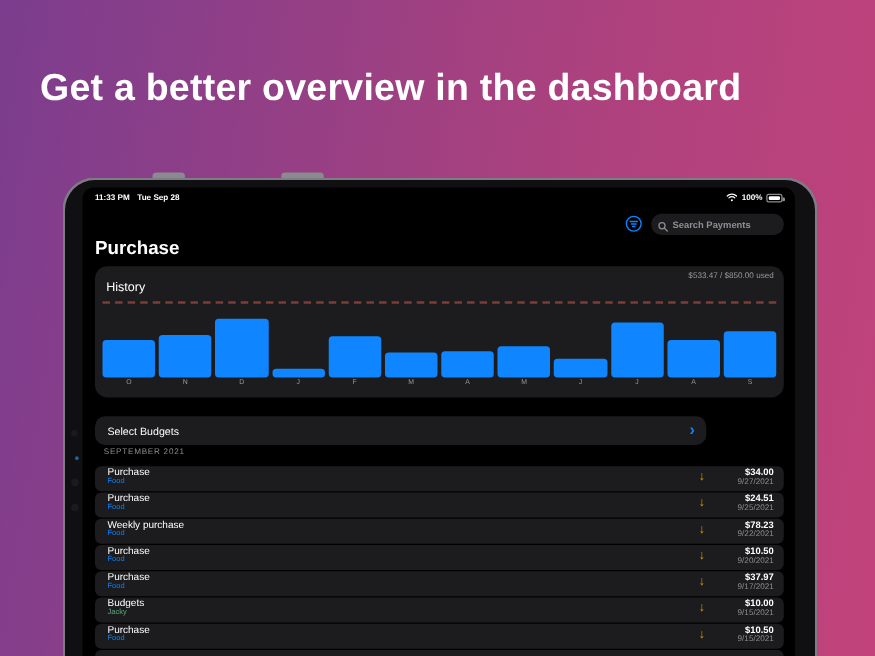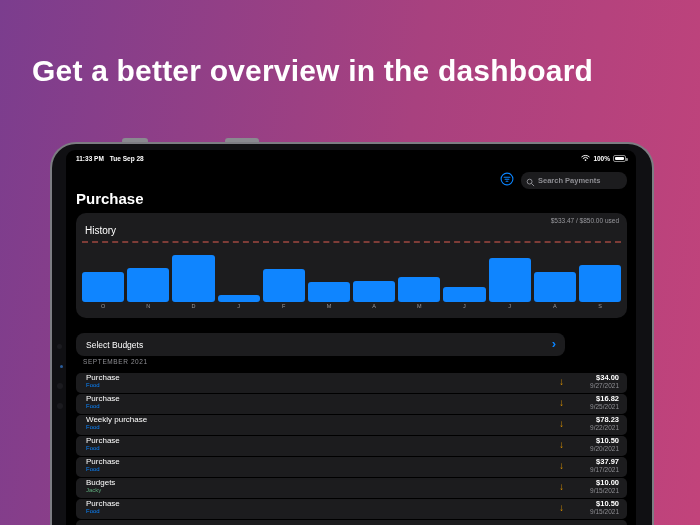--- a/index.html
+++ b/index.html
@@ -222,21 +222,21 @@
   </div>
 
   <div class="tx-row">
     <div class="tx-left">
       <div class="tx-title">Purchase</div>
       <div class="tx-category" style="color: rgb(10, 132, 255);">Food</div>
     </div>
     <div class="tx-right">
       <span class="tx-arrow">↓</span>
       <div class="tx-amount-col">
-        <div class="tx-amount">$16.82</div>
+        <div class="tx-amount">$24.51</div>
         <div class="tx-date">9/25/2021</div>
       </div>
     </div>
   </div>
 
   <div class="tx-row">
     <div class="tx-left">
       <div class="tx-title">Weekly purchase</div>
       <div class="tx-category" style="color: rgb(10, 132, 255);">Food</div>
     </div>

